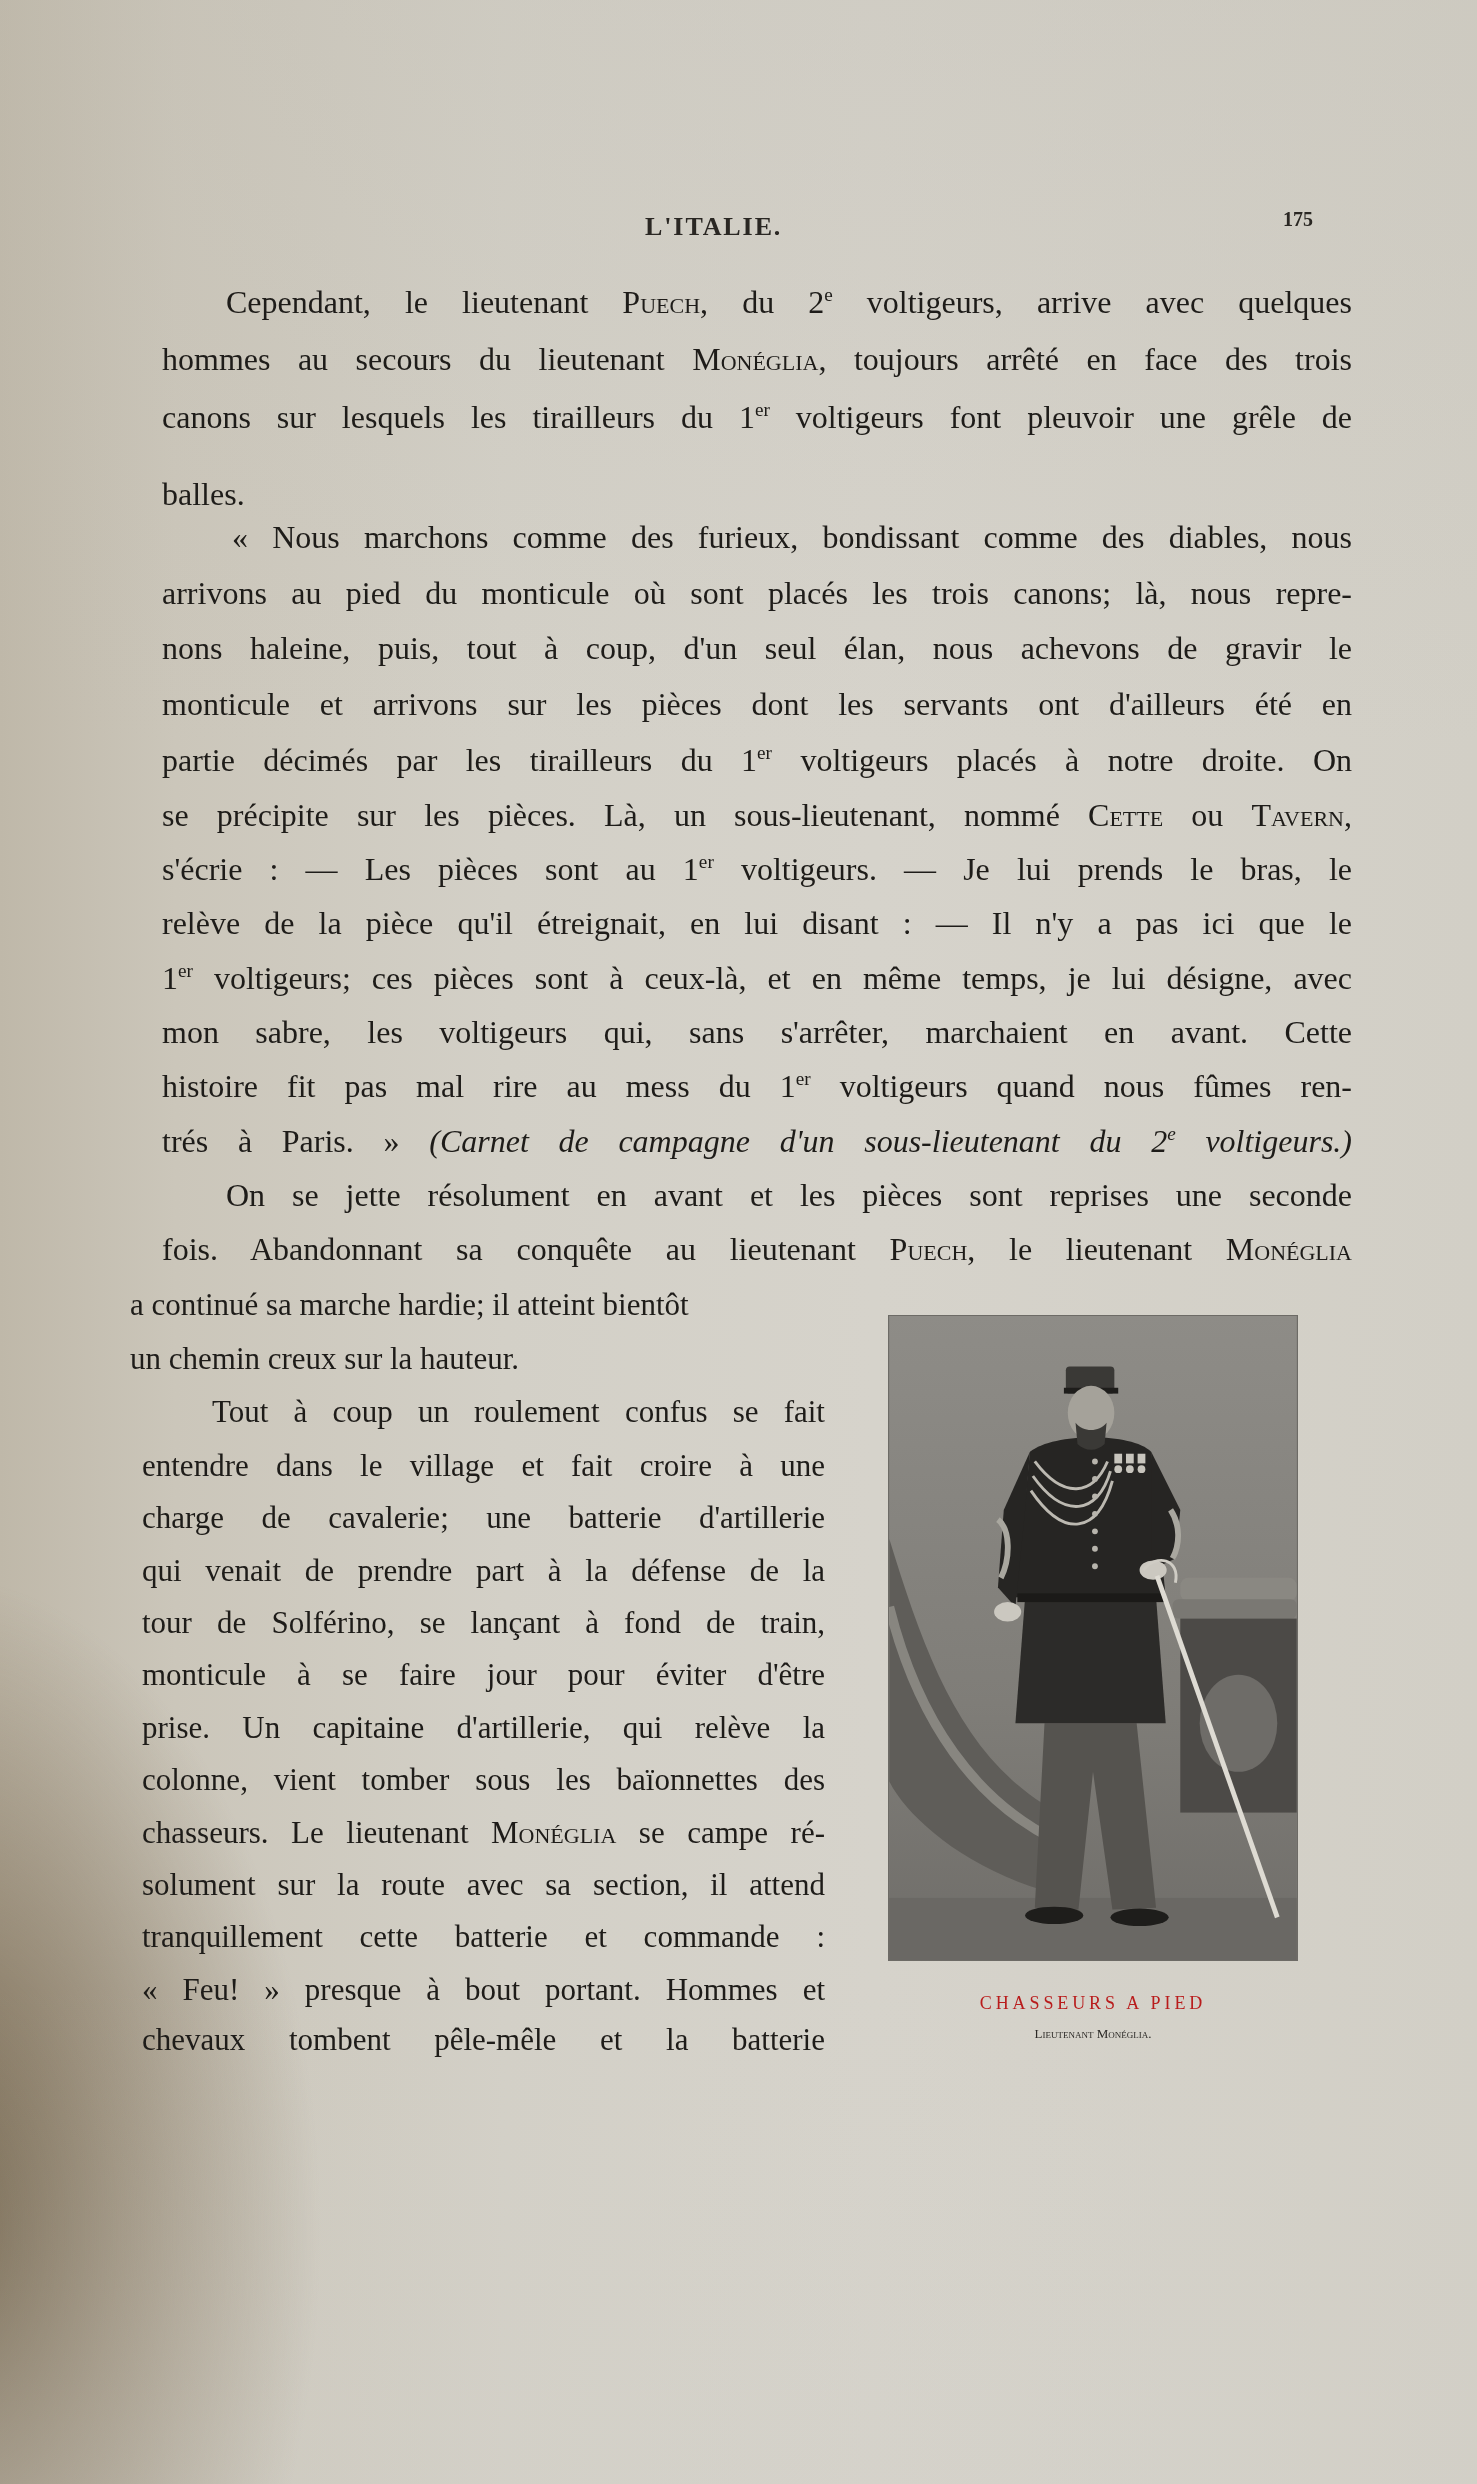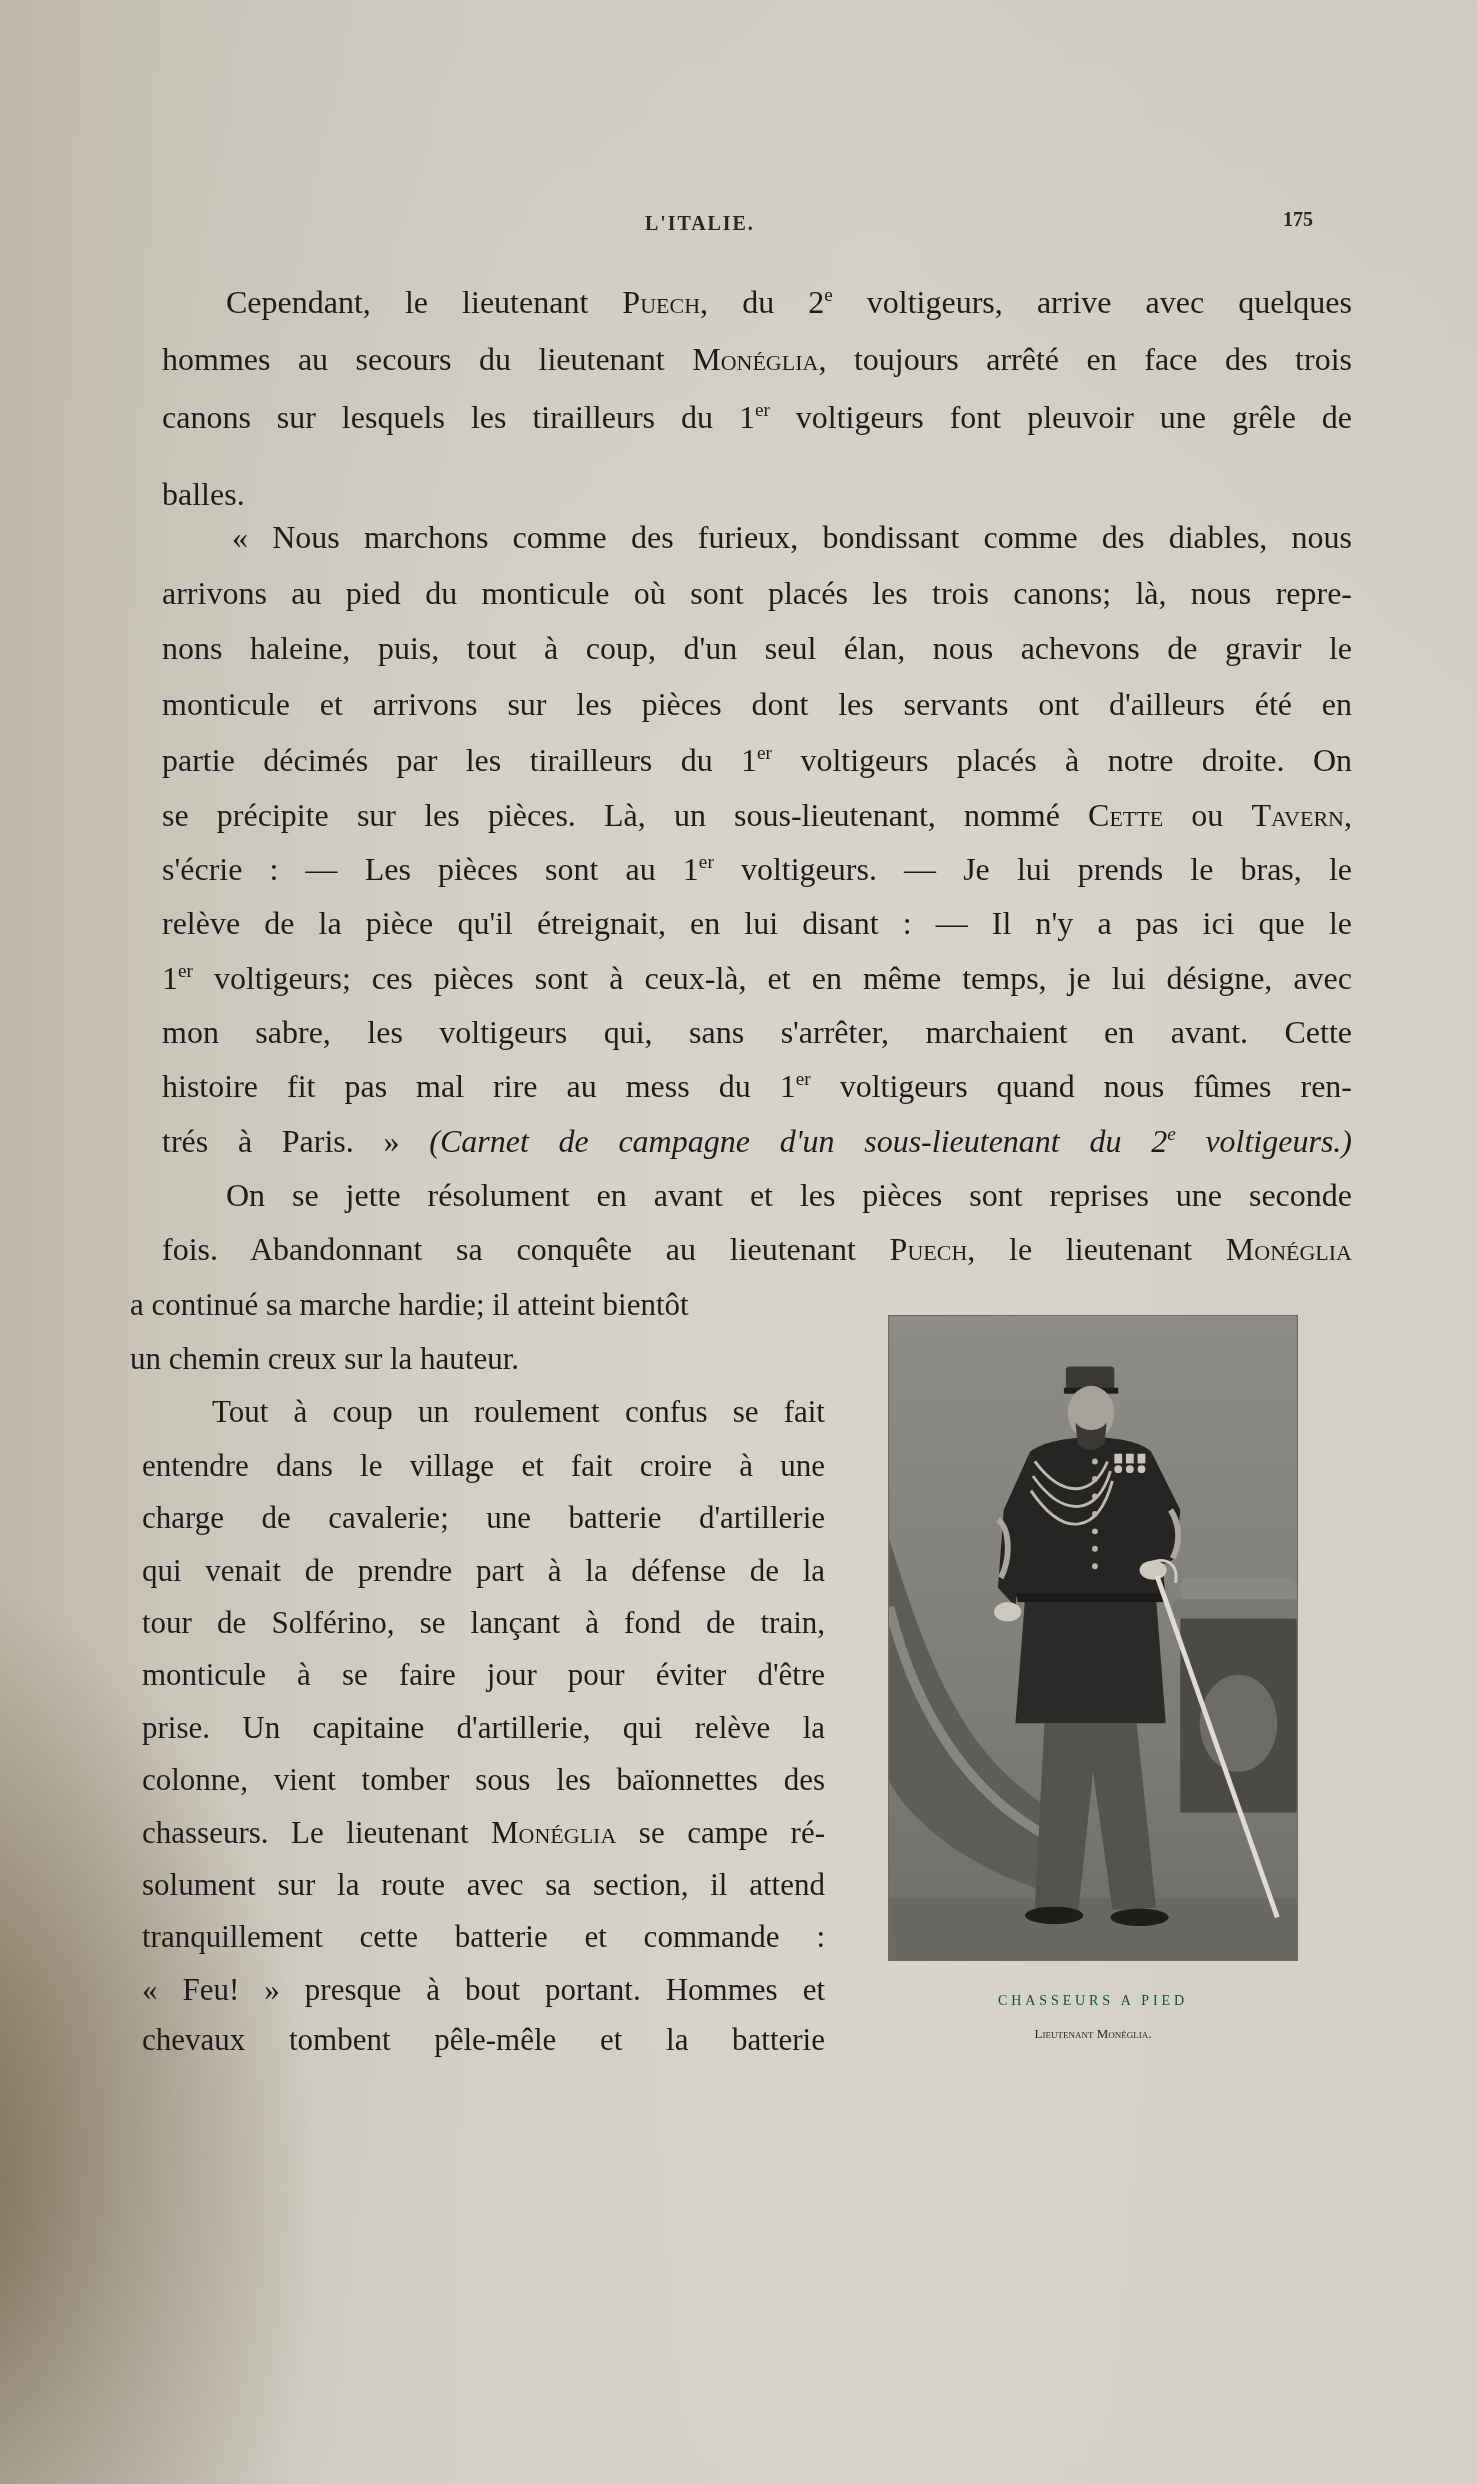--- a/index.html
+++ b/index.html
@@ -11,21 +11,21 @@
     font-family: "Liberation Serif", "DejaVu Serif", serif;
     color: #1e1c19;
   }
   .page-shadow {
     position: absolute; left: 0; top: 0; width: 1478px; height: 2484px;
     background: linear-gradient(180deg, rgba(190,186,175,0.25) 0%, rgba(0,0,0,0) 30%, rgba(0,0,0,0) 80%, rgba(210,208,200,0.3) 100%);
     pointer-events: none;
   }
   .running-head {
     position: absolute; top: 212px; left: 645px;
-    font-size: 20px; letter-spacing: 1.9px; font-weight: bold; color: #2a2723;
+    font-size: 26px; letter-spacing: 1.9px; font-weight: bold; color: #2a2723;
   }
   .page-number {
     position: absolute; top: 208px; left: 1283px;
     font-size: 20px; font-weight: bold; color: #2a2723;
   }
   .line {
     position: absolute; white-space: nowrap;
     font-size: 32px; line-height: 39px;
     text-align: justify; text-align-last: justify;
   }
@@ -36,21 +36,21 @@
   .sc { font-variant: small-caps; }
   sup { font-size: 0.6em; line-height: 0; }
   .figure {
     position: absolute; left: 889px; top: 1316px; width: 408px; height: 644px;
     background: #7c7a76;
     box-shadow: 0 0 0 1px #6d6b66;
     overflow: hidden;
   }
   .caption-title {
     position: absolute; top: 1993px; left: 889px; width: 408px; text-align: center;
-    font-size: 14px; letter-spacing: 3.9px; color: #14532d;
+    font-size: 18px; letter-spacing: 3.9px; color: #b91c1c;
   }
   .caption-name {
     position: absolute; top: 2026px; left: 889px; width: 408px; text-align: center;
     font-size: 13px; color: #2b2926;
   }
 </style>
 </head>
 <body>
 
 <div class="page-shadow"></div>

